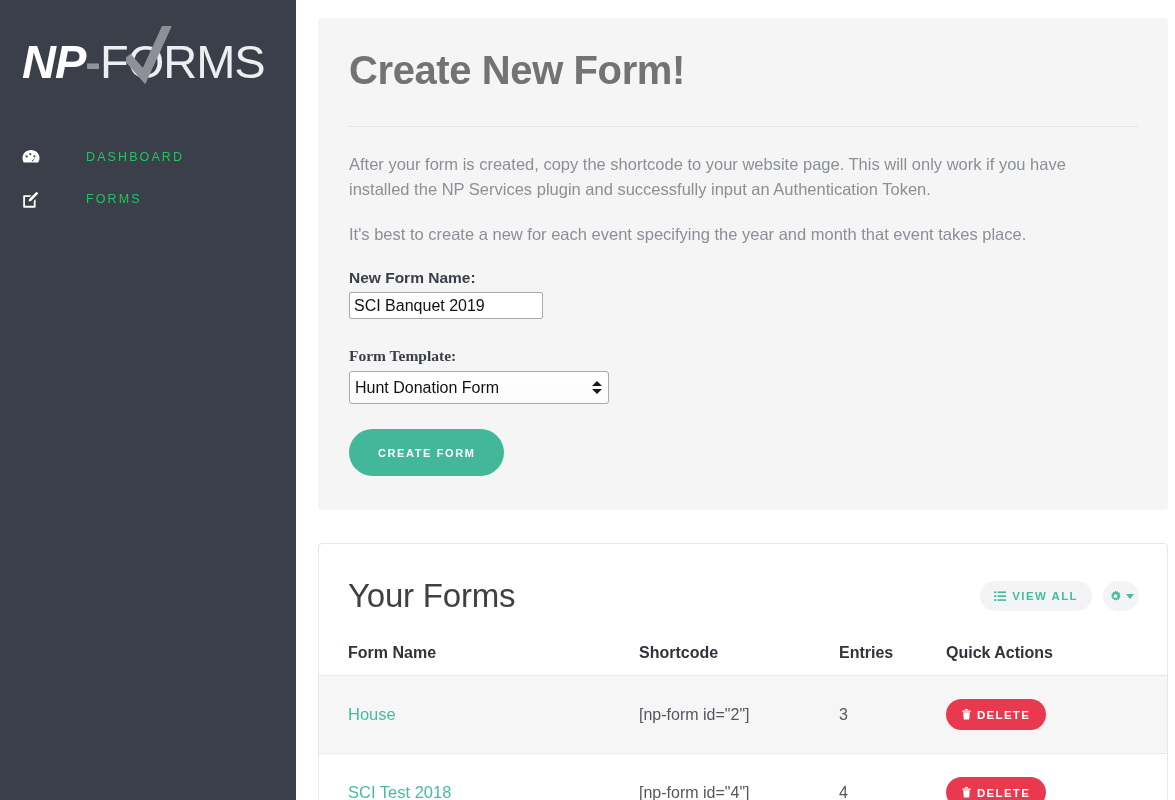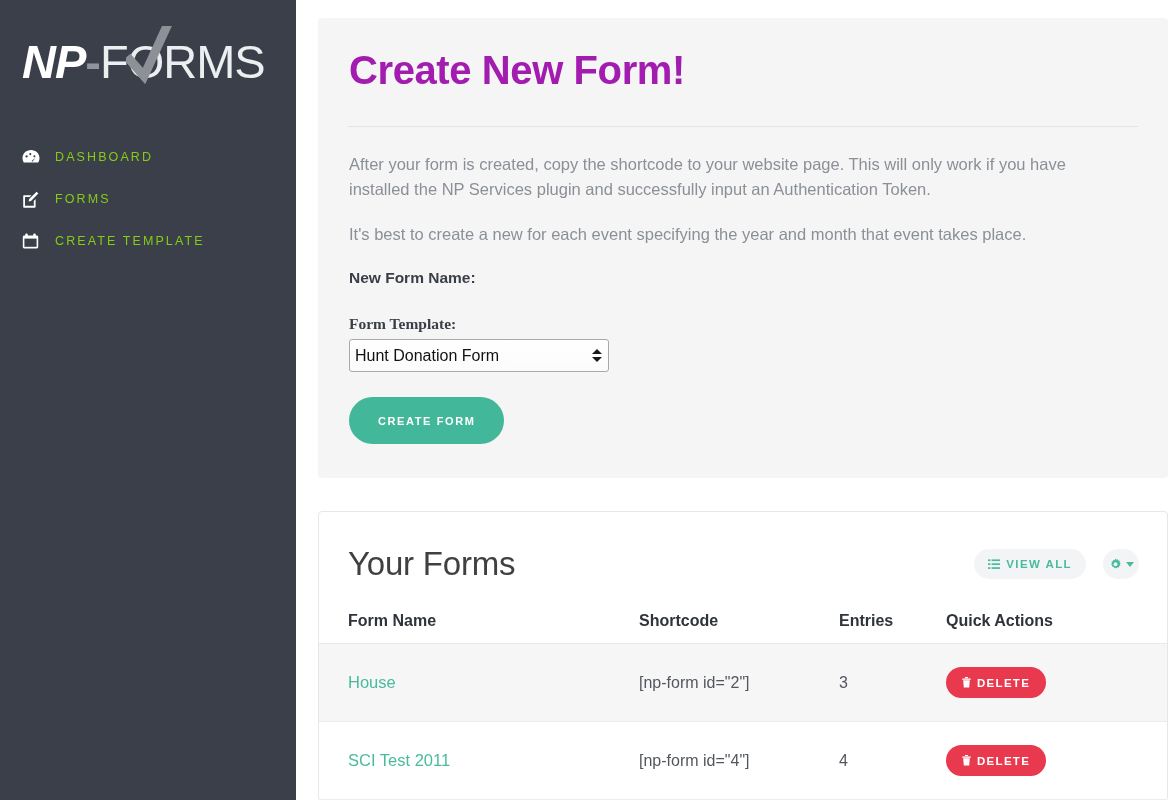--- a/index.html
+++ b/index.html
@@ -61,26 +61,27 @@
     pointer-events: none;
   }
   .nav {
     margin-top: 16px;
     padding-left: 22px;
   }
   .nav-item {
     display: flex;
     align-items: center;
     height: 42px;
-    color: #84cc16;
+    color: #22c55e;
     font-size: 12.5px;
     letter-spacing: 2.1px;
     font-weight: 500;
     text-transform: uppercase;
     cursor: pointer;
+    gap: 31px;
   }
   .nav-icon {
     width: 22px;
     height: 18px;
     margin-right: 11px;
     display: inline-flex;
     align-items: center;
     justify-content: flex-start;
     color: #ffffff;
     flex: 0 0 auto;
@@ -101,21 +102,21 @@
     width: 850px;
   }
   .card-gray {
     background: #f5f5f6;
     padding: 30px 30px 34px 30px;
     min-height: 460px;
   }
   .page-title {
     font-size: 40px;
     font-weight: bold;
-    color: #a21caf;
+    color: #737373;
     letter-spacing: -0.4px;
     padding-left: 1px;
   }
   .title-rule {
     border: 0;
     border-top: 1px solid #e3e4e6;
     margin: 33px 0 25px 0;
   }
   .lead {
     font-size: 16.5px;
@@ -223,21 +224,21 @@
     justify-content: space-between;
     padding: 0 28px 0 29px;
     height: 56px;
   }
   .forms-title {
     font-size: 33px;
     font-weight: 400;
     color: #404040;
     letter-spacing: -0.2px;
   }
-  .head-actions { display: flex; align-items: center; gap: 17px; }
+  .head-actions { display: flex; align-items: center; gap: 11px; }
   .btn-soft {
     background: #f3f4f5;
     border: none;
     border-radius: 18px;
     height: 30px;
     display: inline-flex;
     align-items: center;
     justify-content: center;
     color: #49bb9d;
     font-family: "Liberation Sans", sans-serif;
@@ -349,45 +350,35 @@
       <div class="nav-item">
         <span class="nav-icon">
           <svg width="17" height="17" viewBox="0 0 17 17">
             <path d="M1.2 4.2h8.3l-1.8 1.8H3v8.8h8.8v-4.9l1.8-1.8v7.6c0 0.6-0.5 1-1 1H2.2c-0.6 0-1-0.5-1-1V5.2c0-0.6 0.5-1 1-1z" fill="#ffffff"></path>
             <path d="M14.6 0.7l1.8 1.8-7.4 7.4-2.4 0.6 0.6-2.4z" fill="#ffffff"></path>
           </svg>
         </span>
         <span>Forms</span>
       </div>
 
-      <div class="nav-item">
-        <span class="nav-icon">
-          <svg width="17" height="17" viewBox="0 0 17 17">
-            <rect x="0.8" y="2.6" width="15.4" height="12.8" rx="1.4" fill="#ffffff"></rect>
-            <rect x="2.4" y="5.6" width="12.2" height="8.2" fill="#3a3f4a"></rect>
-            <rect x="3.2" y="0.6" width="2.6" height="3.4" rx="1.1" fill="#ffffff"></rect>
-            <rect x="11.2" y="0.6" width="2.6" height="3.4" rx="1.1" fill="#ffffff"></rect>
-          </svg>
-        </span>
-        <span>Create Template</span>
-      </div>
     </nav>
   </aside>
 
   <main class="main">
 
     <section class="card card-gray">
       <h1 class="page-title">Create New Form!</h1>
       <hr class="title-rule">
 
       <p class="lead">After your form is created, copy the shortcode to your website page. This will only work if you have installed the NP Services plugin and successfully input an Authentication Token.</p>
       <p class="lead">It's best to create a new for each event specifying the year and month that event takes place.</p>
 
       <div class="form-area">
         <div class="field-label">New Form Name:</div>
+        <input class="text-input" type="text" value="SCI Banquet 2019" style="">
 
         <div class="field-label label-gap">Form Template:</div>
         <div class="select-wrap">
           <div class="select-box">
             <span>Hunt Donation Form</span>
           </div>
           <span class="select-arrows">
             <span class="arrow-up"></span>
             <span class="arrow-down"></span>
           </span>
@@ -456,21 +447,21 @@
                     <rect x="3" y="0" width="3" height="1.2" fill="#ffffff"></rect>
                     <path d="M1.2 3.3h6.6l-0.6 7.2H1.8z" fill="#ffffff"></path>
                   </svg>
                 </span>
                 <span>Delete</span>
               </button>
             </td>
           </tr>
           <tr>
             <td class="col-name">
-              <a class="form-link">SCI Test 2011</a>
+              <a class="form-link">SCI Test 2018</a>
             </td>
             <td class="col-code">
               <span class="shortcode">[np-form id="4"]</span>
             </td>
             <td class="col-entr">
               <span class="entries">4</span>
             </td>
             <td class="col-act">
               <button class="btn-delete">
                 <span>

